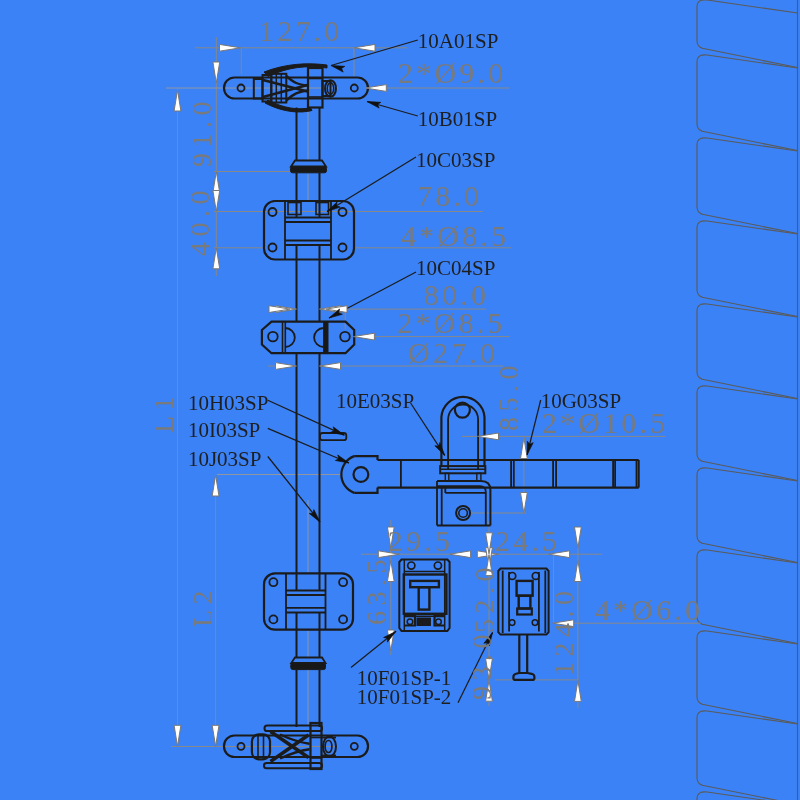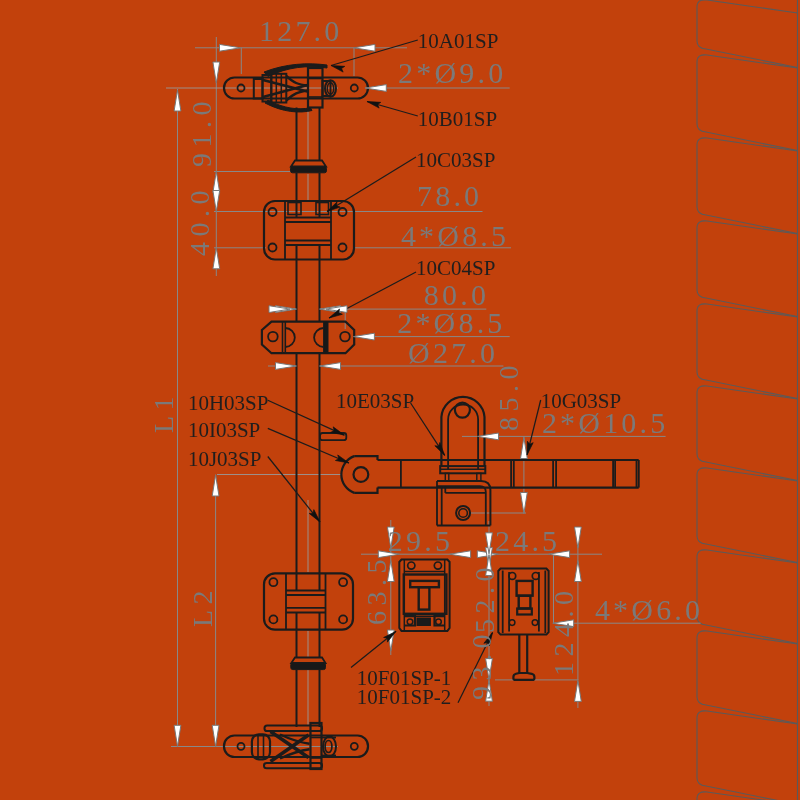--- a/index.html
+++ b/index.html
@@ -1,16 +1,16 @@
 <!DOCTYPE html>
 <html><head>
 <meta charset="utf-8">
 <style>
   html,body{margin:0;padding:0;background:#fff;}
-  #page{width:800px;height:800px;position:relative;background:#c2410c;overflow:hidden;}
+  #page{width:800px;height:800px;position:relative;background:#3b82f6;overflow:hidden;}
   svg{position:absolute;left:0;top:0;}
   text{font-family:"Liberation Sans", sans-serif;fill-opacity:0.996;}
   .dim{fill:#7a7a7a;letter-spacing:3.2px;font-size:30px;font-family:"Liberation Serif",serif;}
   .dimr{fill:#7a7a7a;letter-spacing:5.5px;font-size:28px;font-family:"Liberation Serif",serif;}
   .lab{fill:#1f1f1f;letter-spacing:0px;font-size:21px;font-family:"Liberation Serif",serif;}
 </style>
 </head>
 <body>
 <div id="page">
 <svg width="800" height="800" viewBox="0 0 800 800">

